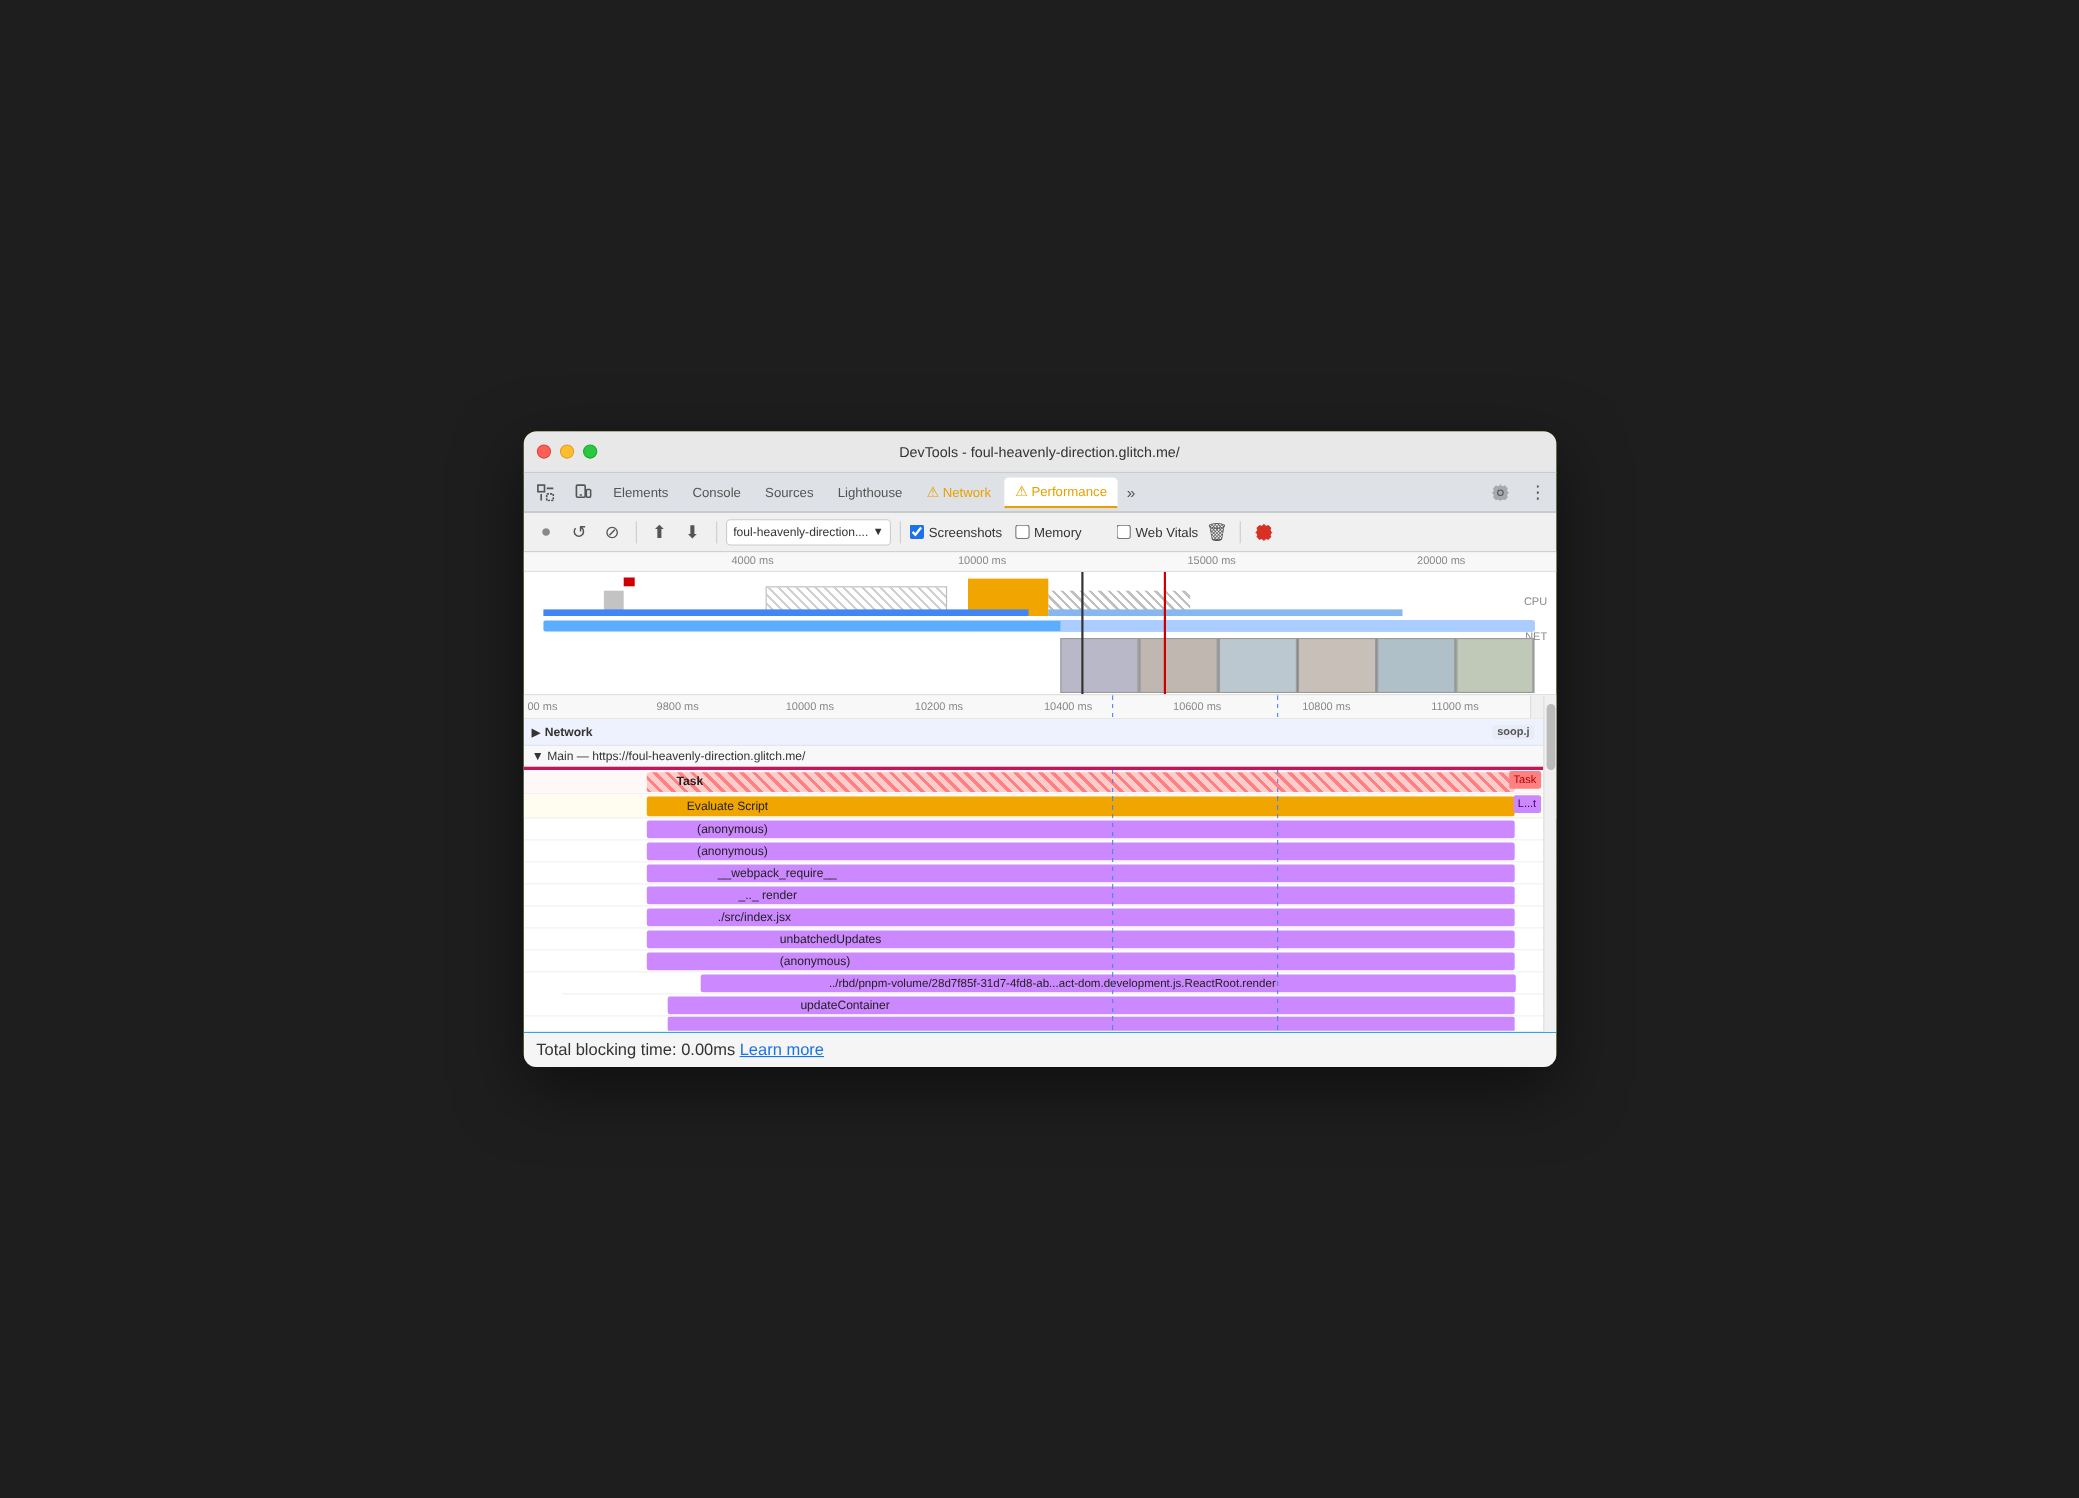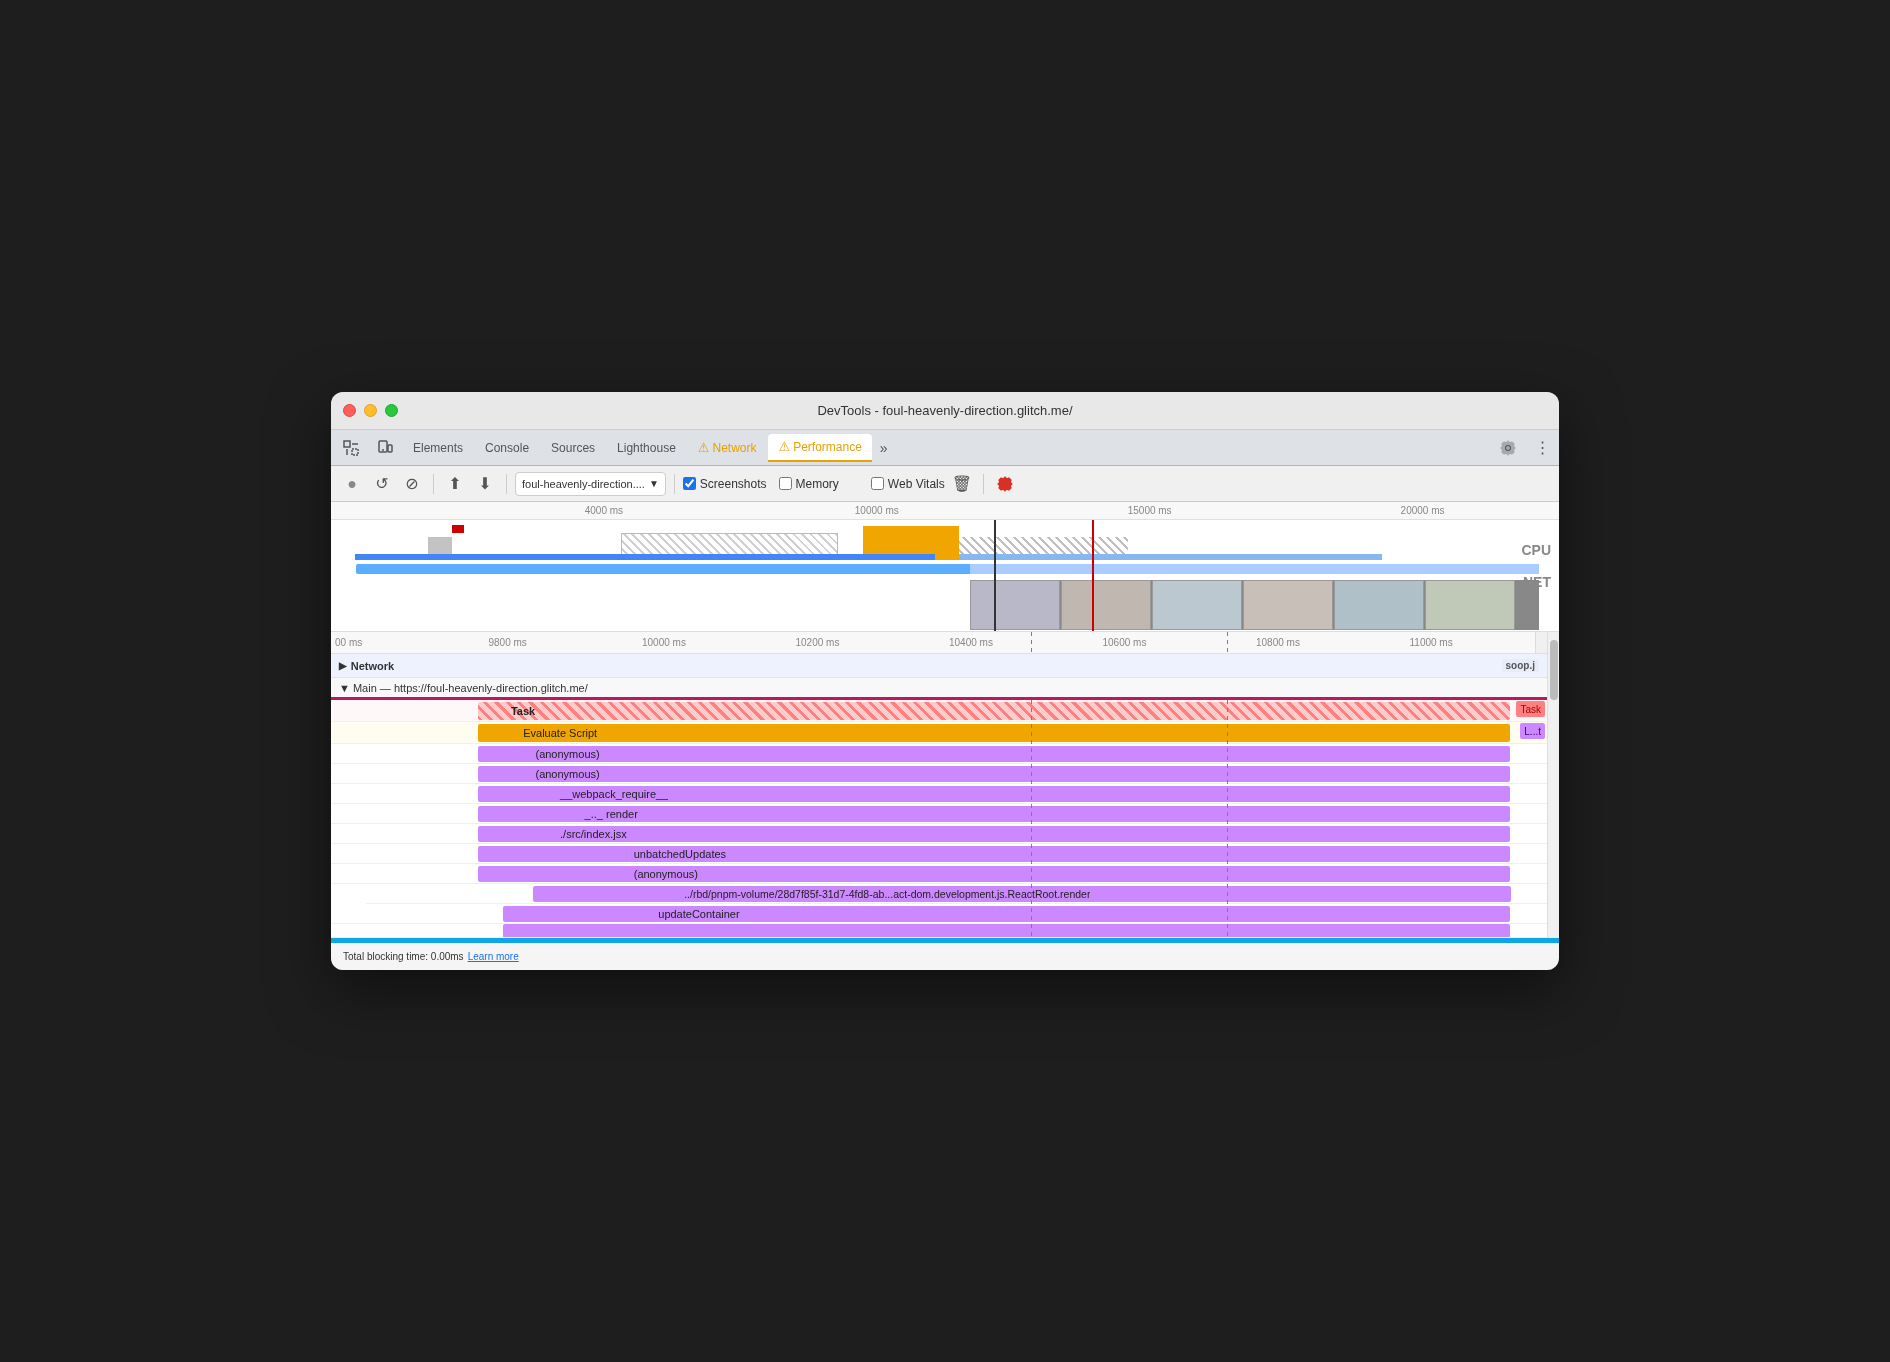--- a/index.html
+++ b/index.html
@@ -5,21 +5,21 @@
     * { box-sizing: border-box; margin: 0; padding: 0; }
     body {
       background: #1e1e1e;
       display: flex;
       justify-content: center;
       align-items: center;
       min-height: 100vh;
       font-family: -apple-system, 'Helvetica Neue', Arial, sans-serif;
     }
     .window {
-      width: 1228px;
+      width: 939px;
       background: #4d7c0f;
       border-radius: 12px;
       box-shadow: 0 20px 60px rgba(0,0,0,0.5);
       overflow: hidden;
     }
     
     .title-bar {
       background: #e8e8e8;
       height: 38px;
       display: flex;
@@ -172,23 +172,23 @@
     }
     .ruler-mark {
       flex: 1;
       text-align: center;
       font-size: 10px;
       color: #888;
     }
     .cpu-label, .net-label {
       position: absolute;
       right: 8px;
-      font-size: 14px;
+      font-size: 10px;
       color: #888;
-      font-weight: 700;
+      font-weight: 400;
     }
     .cpu-label { top: 22px; }
     .net-label { top: 58px; }
     .overview-area {
       position: relative;
       height: 112px;
     }
     
     .cpu-row {
       position: absolute;
@@ -315,23 +315,23 @@
     .eval-bar { background: #f0a500; }
     
     .anon-bar { background: #cc88ff; }
     
     .status-bar {
       background: #f5f5f5;
       height: 32px;
       display: flex;
       align-items: center;
       padding: 0 12px;
-      font-size: 10px;
+      font-size: 15px;
       color: #333;
-      border-top: 5px solid #0ea5e9;
+      border-top: 1px solid #0ea5e9;
     }
     .learn-more-link {
       color: #1a73e8;
       text-decoration: underline;
       cursor: pointer;
       margin-left: 4px;
     }
     
     .ss-item {
       flex: 1;

